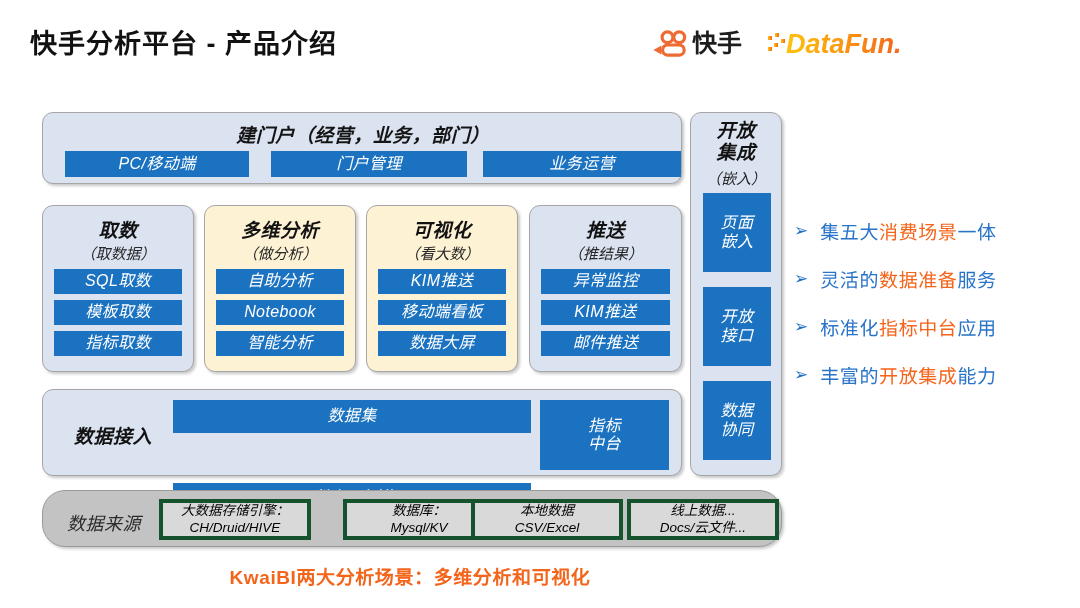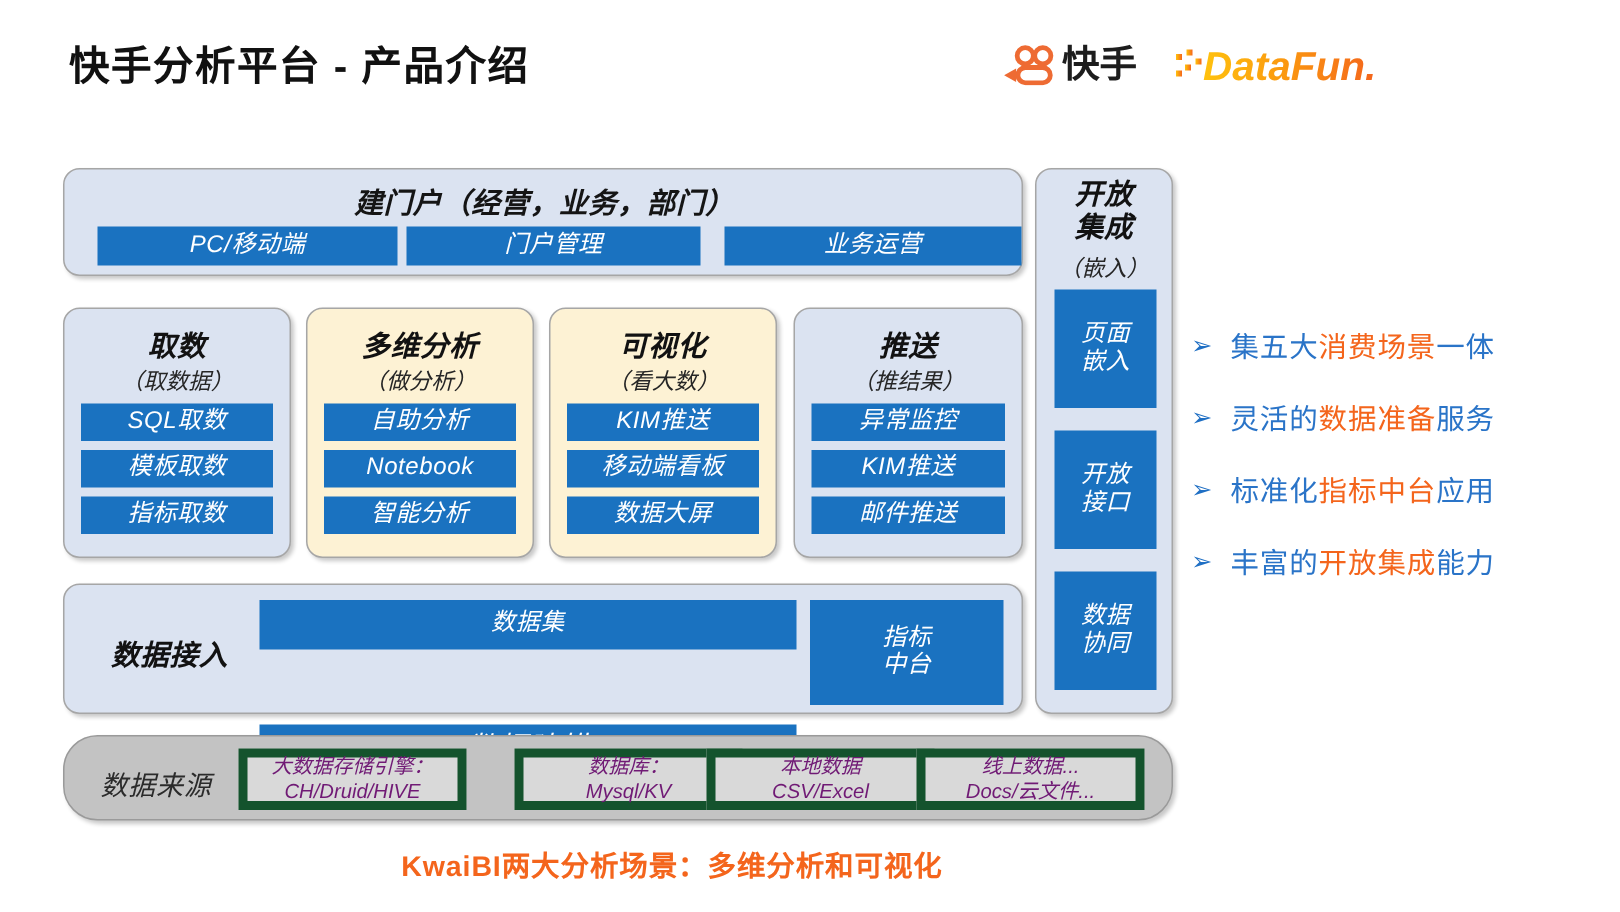--- a/index.html
+++ b/index.html
@@ -14,21 +14,21 @@
     position: relative;
     overflow: hidden;
     font-family: "Liberation Sans", "DejaVu Sans", sans-serif;
     color: #1a1a1a;
   }
 
   
   #slide-header {
     position: absolute;
     left: 0; top: 0;
-    width: 916px; height: 92px; margin-left: 16px;
+    width: 916px; height: 92px;
   }
   #page-title {
     position: absolute;
     left: 30px; top: 22px;
     font-size: 27px;
     font-weight: 600;
     letter-spacing: 1px;
     color: #111111;
     white-space: nowrap;
   }
@@ -81,22 +81,22 @@
     justify-content: center;
     text-align: center;
     font-size: 16px;
     line-height: 1.15;
     letter-spacing: 0.4px;
     white-space: pre-line;
   }
   .gray-box {
     box-sizing: border-box;
     background: #d9d9d9;
-    border: 6px solid #14532d;
-    color: #701a75;
+    border: 4px solid #14532d;
+    color: #000000;
     display: flex;
     flex-direction: column;
     align-items: center;
     justify-content: center;
     text-align: center;
     font-size: 13.5px;
     line-height: 1.25;
   }
 
   
@@ -110,21 +110,21 @@
     font-weight: 700;
     color: #151515;
     letter-spacing: 0.5px;
   }
   .portal-btn {
     position: absolute;
     top: 38px;
     height: 26px;
     font-size: 16px;
   }
-  #portal-btn-0 { left: 22px;  width: 200px; }
+  #portal-btn-0 { left: 22px;  width: 184px; }
   #portal-btn-1 { left: 228px; width: 196px; }
   #portal-btn-2 { left: 420px; width: 198px; margin-left: 20px; }
 
   
   .col-panel { top: 93px; height: 167px; }
   #col-0 { left: 0px;   width: 152px; }
   #col-1 { left: 162px; width: 152px; }
   #col-2 { left: 324px; width: 152px; }
   #col-3 { left: 487px; width: 153px; }
 
@@ -219,21 +219,21 @@
   }
   .source-box {
     position: absolute;
     top: 8px;
     height: 41px;
     width: 152px;
   }
   #source-box-0 { left: 116px; }
   #source-box-1 { left: 272px; margin-left: 28px; }
   #source-box-2 { left: 428px; }
-  #source-box-3 { left: 568px; }
+  #source-box-3 { left: 584px; }
 
   
   #bullets {
     position: absolute;
     left: 794px; top: 206px;
     width: 276px;
   }
   .bullet-row {
     display: flex;
     align-items: center;
@@ -257,21 +257,20 @@
   
   #caption {
     position: absolute;
     left: 0; top: 562px;
     width: 820px;
     text-align: center;
     font-size: 19px;
     font-weight: 600;
     color: #f4651c;
     letter-spacing: 0.6px;
-    padding-left: 38px;
   }
 </style>
 </head>
 <body>
 
 <div id="slide-header">
   <div id="page-title">快手分析平台 - 产品介绍</div>
 
   <div id="logo-bar">
     <div class="ks-logo">

